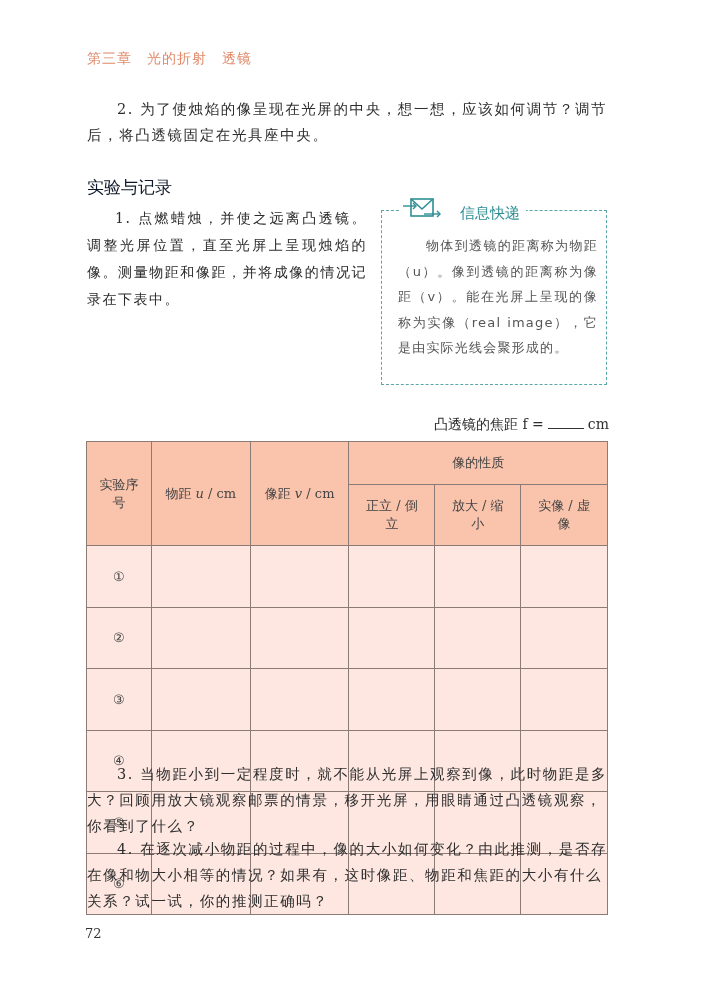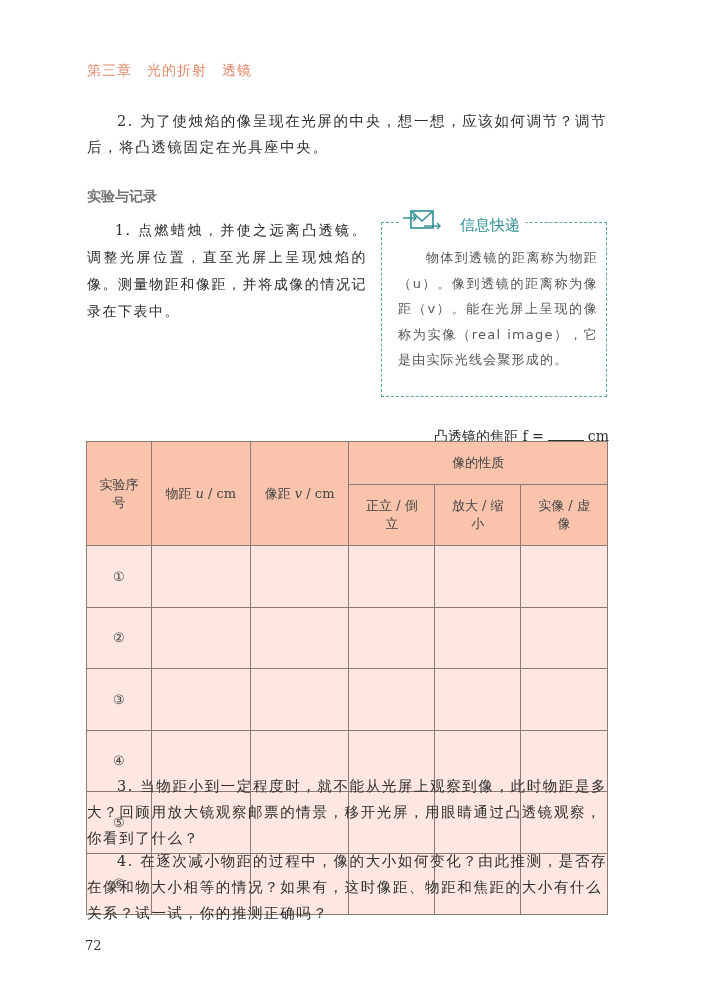--- a/index.html
+++ b/index.html
@@ -1,22 +1,22 @@
 <!DOCTYPE html>
 <html><head>
 <meta charset="utf-8">
 <style>
   html, body { margin: 0; padding: 0; background: #ffffff; }
   body { width: 703px; height: 995px; position: relative; overflow: hidden;
          font-family: "DejaVu Serif", "Liberation Serif", serif; color: #2b2b2b; }
-  .abs { position: absolute; margin-top: 12px; }
+  .abs { position: absolute; }
   .chapter { left: 87px; top: 50px; font-size: 14px; color: #e28a6a; letter-spacing: 1px; white-space: pre; }
   .para { font-size: 14.5px; line-height: 26px; color: #2e2e2e; letter-spacing: 1.6px; }
   .p2 { left: 87px; top: 96px; width: 525px; text-indent: 30px; }
-  .section-title { left: 87px; top: 176px; font-family: "DejaVu Sans", "Liberation Sans", sans-serif; font-size: 14px; color: #737373; font-weight: bold; }
+  .section-title { left: 87px; top: 176px; font-family: "DejaVu Sans", "Liberation Sans", sans-serif; font-size: 17px; color: #0f172a; }
   .col-left { left: 87px; top: 205px; width: 280px; font-size: 14px; line-height: 27px; letter-spacing: 1.5px; }
   .col-left p { margin: 0; text-indent: 28px; text-align: justify; }
   .infobox { left: 381px; top: 210px; width: 226px; height: 175px; border: 1.5px dashed #5aa6a8; box-sizing: border-box; }
   .info-head { left: 400px; top: 197px; background: #fff; padding: 0 6px 0 2px; display: flex; align-items: flex-end; gap: 16px; }
   .info-title { font-family: "DejaVu Sans", "Liberation Sans", sans-serif; font-size: 15px; color: #2f8f94; }
   .info-body { left: 398px; top: 233px; width: 200px; font-family: "DejaVu Sans", "Liberation Sans", sans-serif; font-size: 13px; line-height: 25.5px; color: #555; letter-spacing: 1.2px; text-indent: 28px; text-align: justify; }
   .focal { left: 434px; top: 416px; font-size: 14px; color: #2e2e2e; white-space: nowrap; }
   .focal .blank { display: inline-block; width: 36px; border-bottom: 1px solid #333; margin: 0 4px; height: 12px; }
   table.record { position: absolute; left: 86px; top: 441px; width: 522px; border-collapse: collapse; font-size: 13px; color: #444; }
   table.record td, table.record th { border: 1px solid #8b7a76; text-align: center; font-weight: normal; padding: 12px; }

